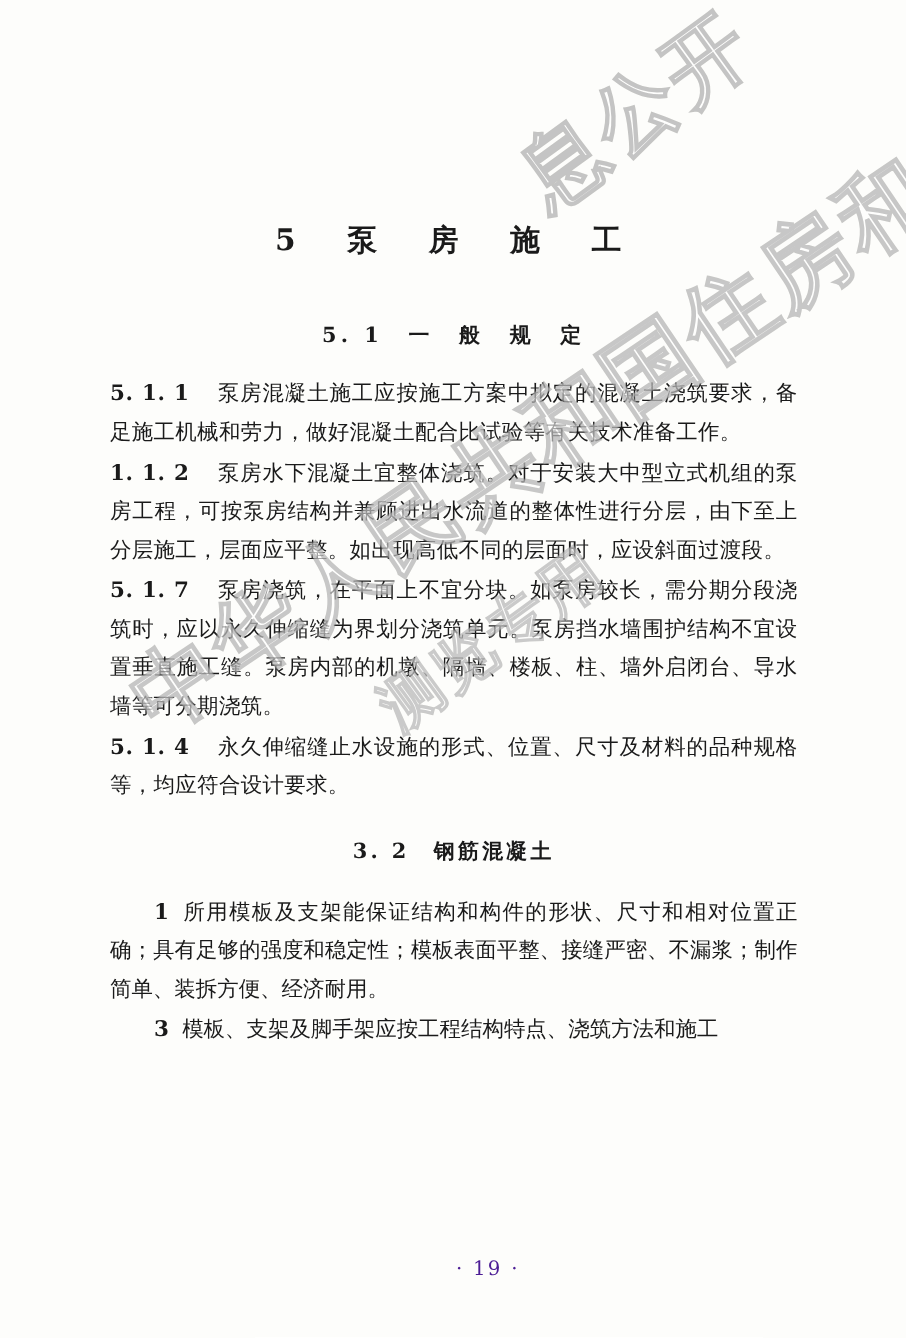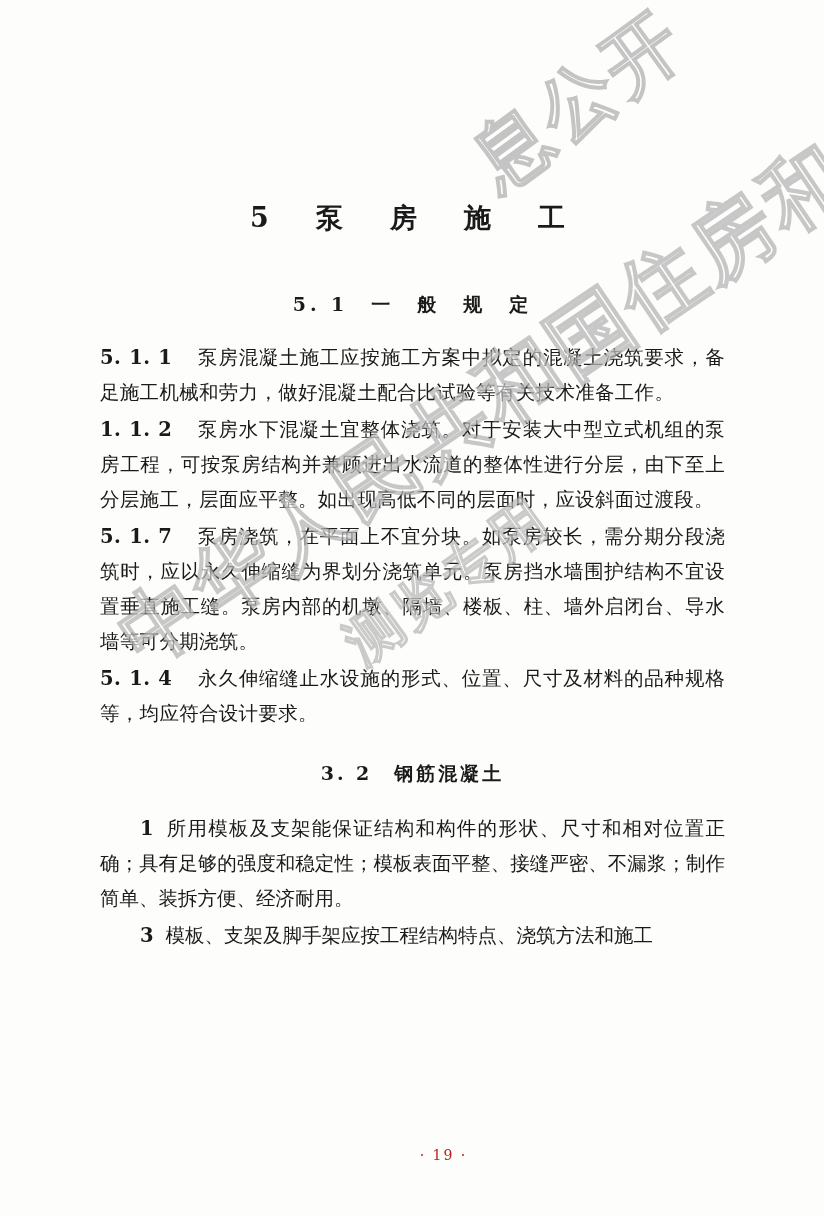--- a/index.html
+++ b/index.html
@@ -76,23 +76,23 @@
     margin-right: 12px;
   }
   .footer {
     position: absolute;
     left: 0;
     right: 0;
     bottom: 52px;
     text-align: center;
   }
   .page-number {
-    font-size: 14px;
+    font-size: 18px;
     letter-spacing: 2px;
-    color: #b91c1c;
+    color: #4c1d95;
     margin-left: 23px;
   }
   
   .watermark {
     position: absolute;
     left: 0; top: 0;
     width: 824px;
     height: 1216px;
     pointer-events: none;
     overflow: hidden;

